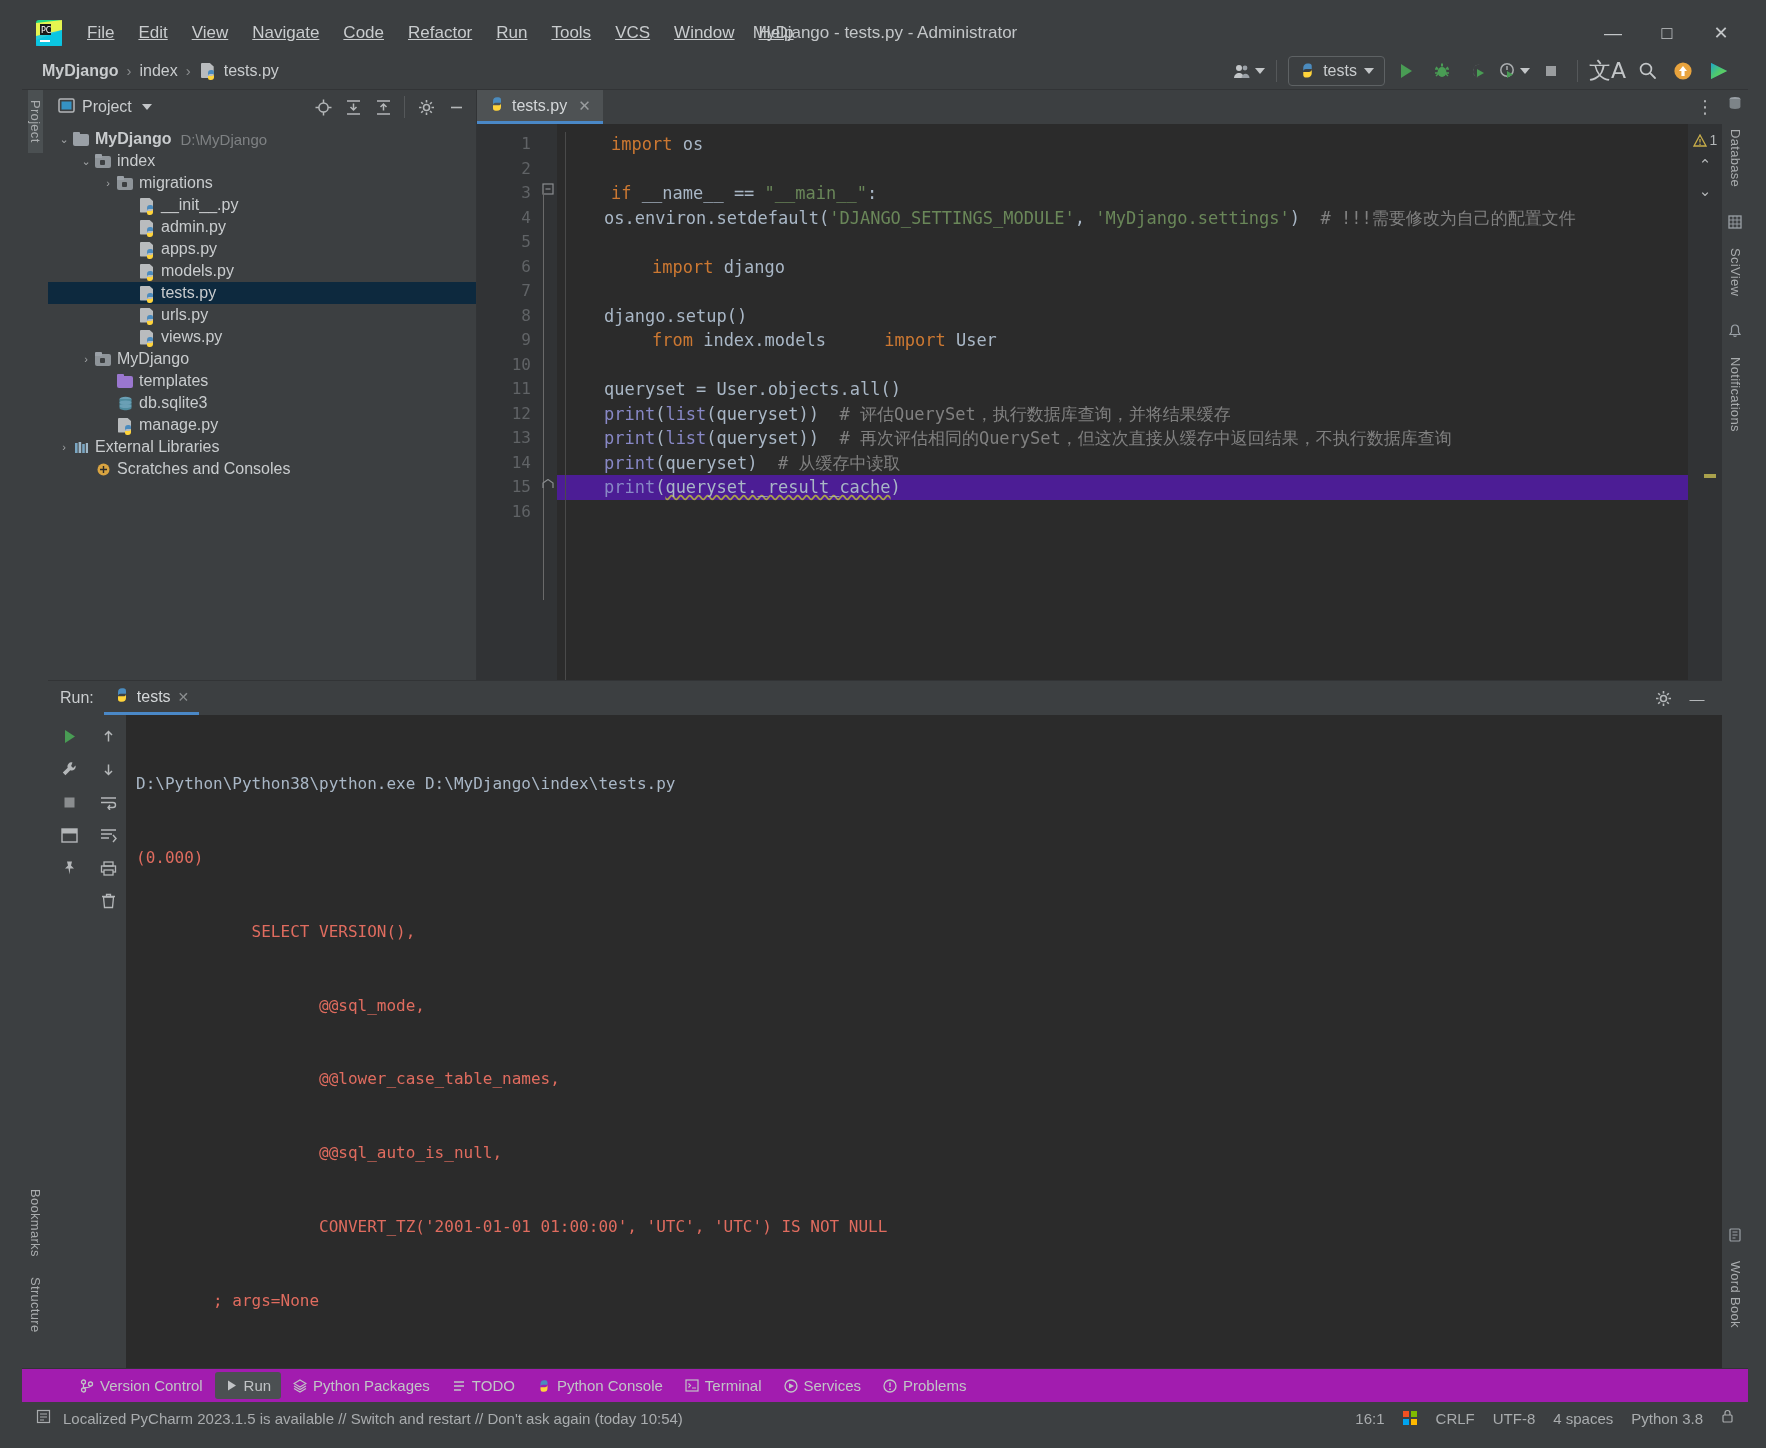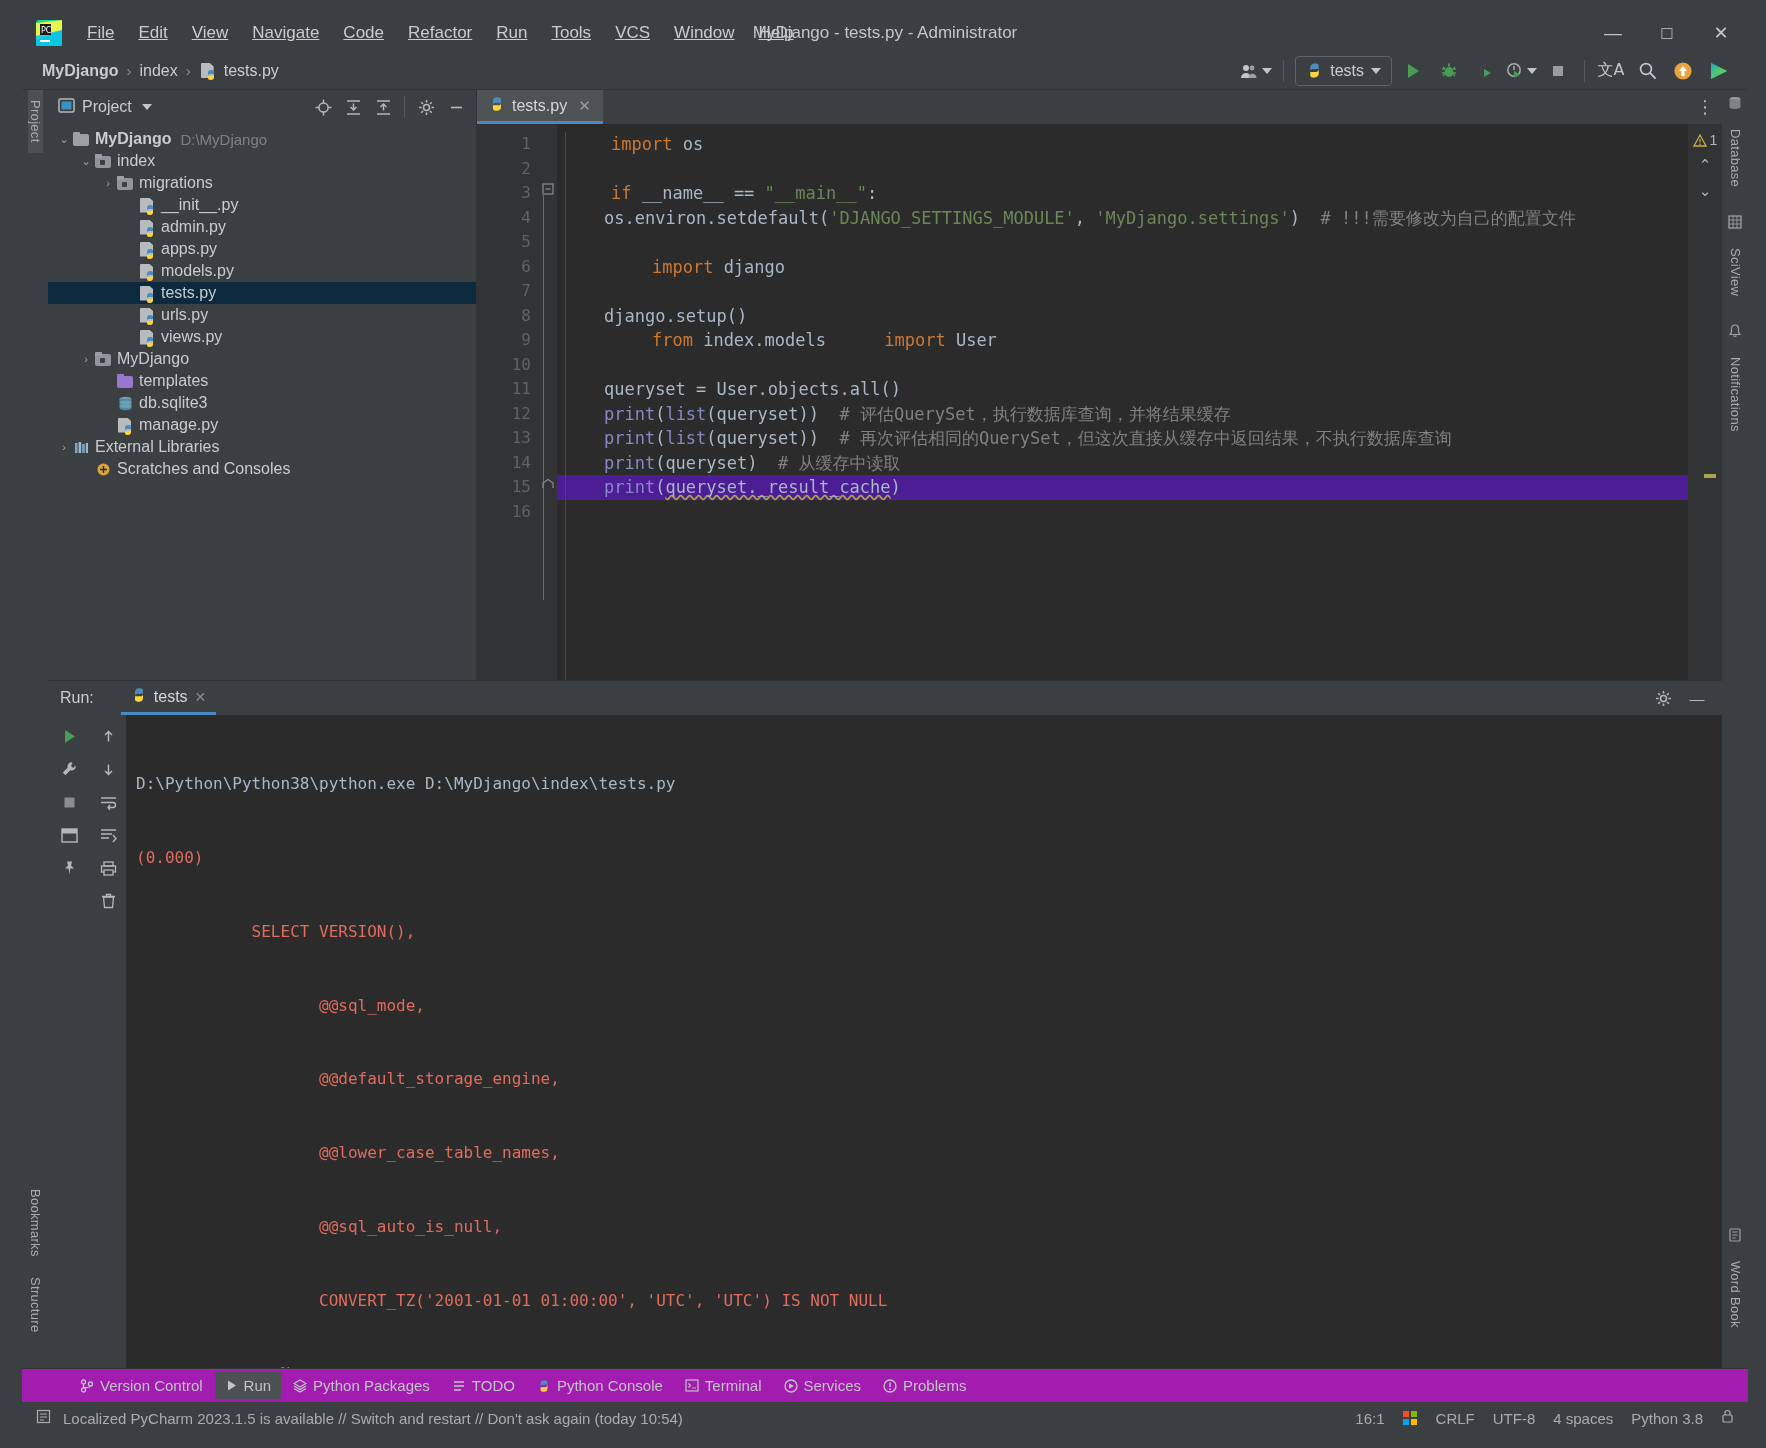--- a/index.html
+++ b/index.html
@@ -159,21 +159,21 @@
     display: flex; flex-direction: column; align-items: center; padding-top: 8px; gap: 8px;
   }
   .warnchip { display:flex; align-items:center; gap:3px; font-size:14px; color:#b4b7b9;
               font-family:"Liberation Sans",sans-serif; }
   .markstripe { position:absolute; right:6px; width:12px; height:4px; background:#a9a14c; }
 
   
   .runpanel { flex: 1; display: flex; flex-direction: column; background: #3c3f41; min-height: 0;
               border-top: 1px solid #323436; }
   .runhead { height: 34px; display: flex; align-items: center; padding-left: 12px; flex: none; }
-  .runlabel { font-size: 16px; color: #c9ccce; margin-right: 27px; }
+  .runlabel { font-size: 16px; color: #c9ccce; margin-right: 10px; }
   .runtab {
     display: flex; align-items: center; gap: 7px; padding: 4px 10px; font-size: 16px;
     color: #d4d7d9; border-bottom: 3px solid #4a88c7; height: 34px; box-sizing: border-box;
     cursor: default;
   }
   .runhead .acts { margin-left: auto; display: flex; gap: 4px; padding-right: 10px; }
   .runbody { flex: 1; display: flex; min-height: 0; }
   .runtools { width: 42px; background: #3c3f41; display: flex; flex-direction: column;
               align-items: center; padding-top: 6px; gap: 3px; flex: none; }
   .runtools2 { width: 36px; background: #3c3f41; display: flex; flex-direction: column;
@@ -305,21 +305,21 @@
           </svg>
         <span class="caret"></span>
       </div>
       <div class="tb">
         <svg width="16" height="16" viewBox="0 0 16 16">
             <rect x="3" y="3" width="10" height="10" fill="#9a9d9f"></rect>
           </svg>
       </div>
       <div class="vsep"></div>
       <div class="tb">
-        <span style="font-size:16px;color:#c3c6c8;font-family:'DejaVu Sans',sans-serif;">文A</span>
+        <span style="font-size:22px;color:#c3c6c8;font-family:'DejaVu Sans',sans-serif;">文A</span>
       </div>
       <div class="tb">
         <svg width="19" height="19" viewBox="0 0 19 19">
             <circle cx="8" cy="8" r="5.4" fill="none" stroke="#c3c6c8" stroke-width="1.7"></circle>
             <path d="M12.2 12.2 L17 17" stroke="#c3c6c8" stroke-width="1.8" stroke-linecap="round"></path>
           </svg>
       </div>
       <div class="tb">
         <svg width="20" height="20" viewBox="0 0 20 20">
             <circle cx="10" cy="10" r="8.6" fill="#e8a33d"></circle>
@@ -729,21 +729,20 @@
                   <path d="M1 3.5h13M5.5 1.5h4v2h-4z" stroke="#b4b7b9" stroke-width="1.3" fill="none"></path>
                 </svg>
             </div>
           </div>
 
           <div class="console">
             <div class="ln">D:\Python\Python38\python.exe D:\MyDjango\index\tests.py</div>
             <div class="ln err">(0.000)</div>
             <div class="ln err">            SELECT VERSION(),</div>
             <div class="ln err">                   @@sql_mode,</div>
-            <div class="ln err">                   @@default_storage_engine,</div>
             <div class="ln err">                   @@lower_case_table_names,</div>
             <div class="ln err">                   @@sql_auto_is_null,</div>
             <div class="ln err">                   CONVERT_TZ('2001-01-01 01:00:00', 'UTC', 'UTC') IS NOT NULL</div>
             <div class="ln err">        ; args=None</div>
             
             
             
             
             
             

